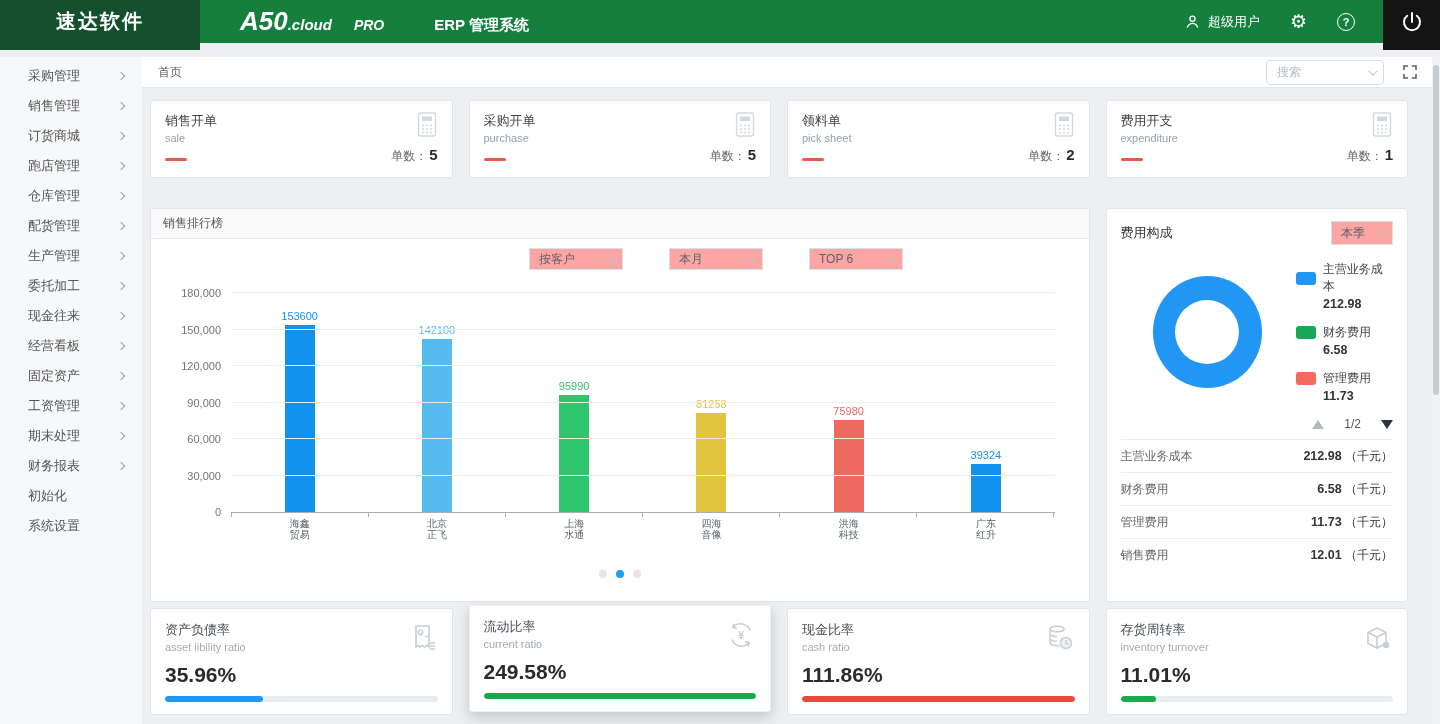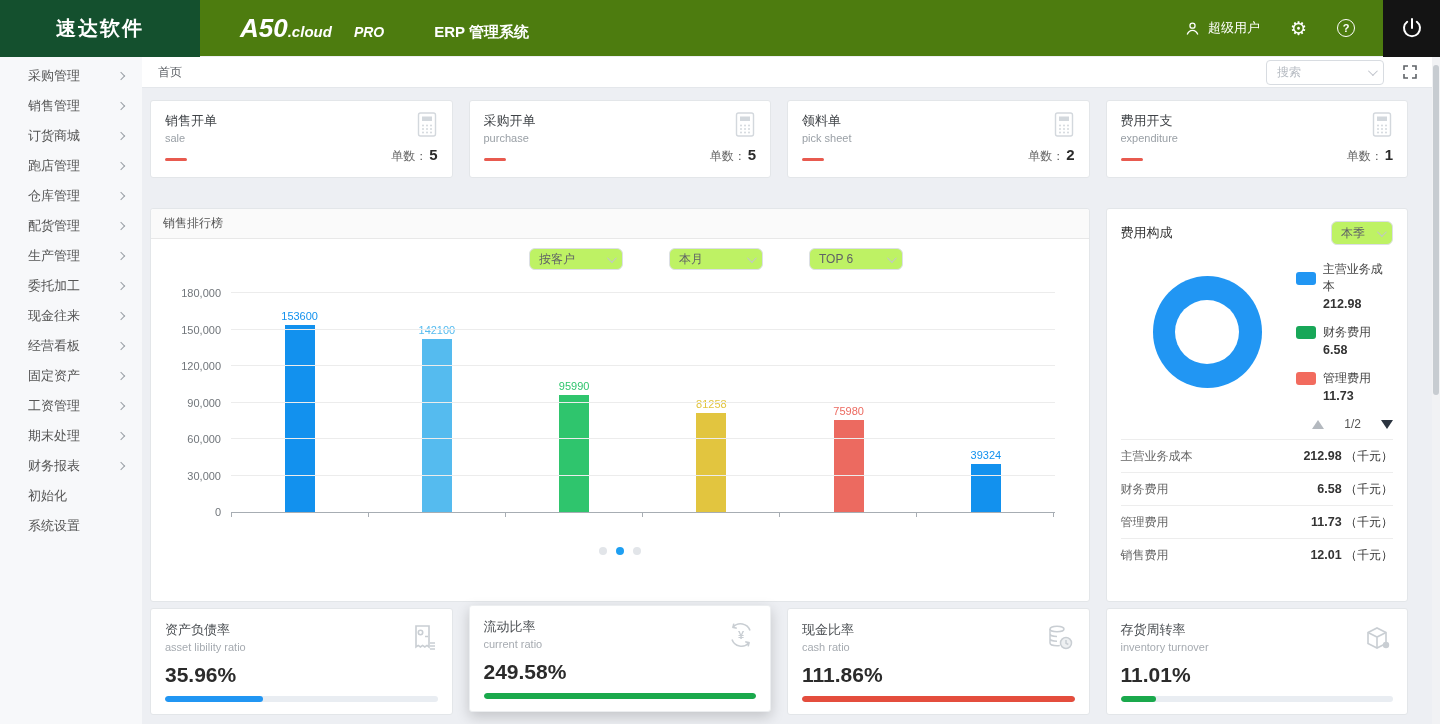--- a/index.html
+++ b/index.html
@@ -1,20 +1,20 @@
 <!DOCTYPE html>
 <html><head>
 <meta charset="utf-8">
 <style>
   * { margin:0; padding:0; box-sizing:border-box; }
   html,body { width:1440px; height:724px; overflow:hidden; font-family:"Liberation Sans","DejaVu Sans",sans-serif; background:#edeff3; }
   .app { position:relative; width:1440px; height:724px; }
 
   
-  header { position:absolute; top:0; left:0; right:0; height:56px; background:#4d7c0f; display:flex; align-items:center; }
+  header { position:absolute; top:0; left:0; right:0; height:43px; background:#15803d; display:flex; align-items:center; }
   .logo { width:200px; height:57px; background:#14502e; color:#fff; display:flex; align-items:center; justify-content:center; font-size:20px; font-weight:bold; letter-spacing:2px; cursor:pointer; }
   .brand { display:flex; align-items:baseline; color:#fff; margin-left:40px; }
   .prod { font-size:26px; font-weight:bold; font-style:italic; }
   .proddomain { font-size:15px; font-weight:bold; font-style:italic; }
   .edition { font-size:14px; font-weight:bold; font-style:italic; margin-left:22px; }
   .sysname { font-size:15px; font-weight:bold; margin-left:50px; }
   .header-right { margin-left:auto; display:flex; align-items:center; gap:30px; color:#fff; padding-right:28px; }
   .user { display:flex; align-items:center; gap:7px; font-size:13px; cursor:pointer; }
   .gear { font-size:19px; line-height:1; cursor:pointer; }
   .help { width:18px; height:18px; border:1.5px solid #fff; border-radius:50%; display:flex; align-items:center; justify-content:center; font-size:11px; font-weight:bold; cursor:pointer; }
@@ -47,21 +47,21 @@
   .stat-sub { font-size:11px; color:#9aa0a6; margin-top:2px; }
   .stat-dash { position:absolute; left:14px; bottom:16px; width:22px; height:3px; background:#e85a4f; border-radius:2px; }
   .stat-count { position:absolute; right:14px; bottom:12px; font-size:12px; color:#666; }
   .stat-count b { font-size:15px; color:#2b2b2b; margin-left:2px; }
   .calc-icon { position:absolute; right:12px; top:10px; }
 
   
   .chart-card { grid-column:1 / span 3; display:flex; flex-direction:column; }
   .card-head { height:30px; background:#fafafa; border-bottom:1px solid #e8e8e8; display:flex; align-items:center; padding-left:12px; font-size:12px; color:#555; border-radius:3px 3px 0 0; }
   .filters { display:flex; gap:46px; margin:9px 0 0 378px; }
-  .mini-select { width:94px; height:22px; border:1px solid #dcdfe6; border-radius:6px; display:flex; align-items:center; padding:0 8px 0 9px; font-size:12px; color:#606266; background:#bef264; cursor:pointer; }
+  .mini-select { width:94px; height:22px; border:1px solid #dcdfe6; border-radius:0; display:flex; align-items:center; padding:0 8px 0 9px; font-size:12px; color:#606266; background:#fca5a5; cursor:pointer; }
   .plot { position:relative; height:220px; margin:23px 34px 0 80px; border-bottom:1px solid #a7adb3; }
   .gridline { position:absolute; left:0; right:0; height:1px; background:#ececec; }
   .ylabel { position:absolute; right:calc(100% + 10px); transform:translateY(50%); font-size:11px; color:#70757a; white-space:nowrap; }
   .bars { position:absolute; left:0; right:0; top:0; bottom:0; display:flex; }
   .bar-col { flex:1; display:flex; flex-direction:column; align-items:center; justify-content:flex-end; height:100%; }
   .bar-val { font-size:11px; margin-bottom:3px; }
   .bar { width:30px; }
   .ticks { display:flex; margin:0 34px 0 80px; height:4px; }
   .ticks i { flex:1; border-right:1px solid #a7adb3; }
   .ticks i:first-child { border-left:1px solid #a7adb3; }
@@ -374,20 +374,46 @@
             <span class="ylabel" style="bottom: 0%;">0</span>
           </div>
         <div class="ticks" id="ticks">
             <i></i>
             <i></i>
             <i></i>
             <i></i>
             <i></i>
             <i></i>
           </div>
+        <div class="xlabels" id="xlabels">
+            <div class="xlabel">
+              <div>海鑫</div>
+              <div>贸易</div>
+            </div>
+            <div class="xlabel">
+              <div>北京</div>
+              <div>正飞</div>
+            </div>
+            <div class="xlabel">
+              <div>上海</div>
+              <div>水通</div>
+            </div>
+            <div class="xlabel">
+              <div>四海</div>
+              <div>音像</div>
+            </div>
+            <div class="xlabel">
+              <div>洪海</div>
+              <div>科技</div>
+            </div>
+            <div class="xlabel">
+              <div>广东</div>
+              <div>红升</div>
+            </div>
+          </div>
         <div class="dots" id="dots">
             <span class="dot"></span>
             <span class="dot active"></span>
             <span class="dot"></span>
           </div>
       </div>
 
       <div class="card expense-panel">
         <div class="exp-head">
           <span class="exp-title">费用构成</span>

